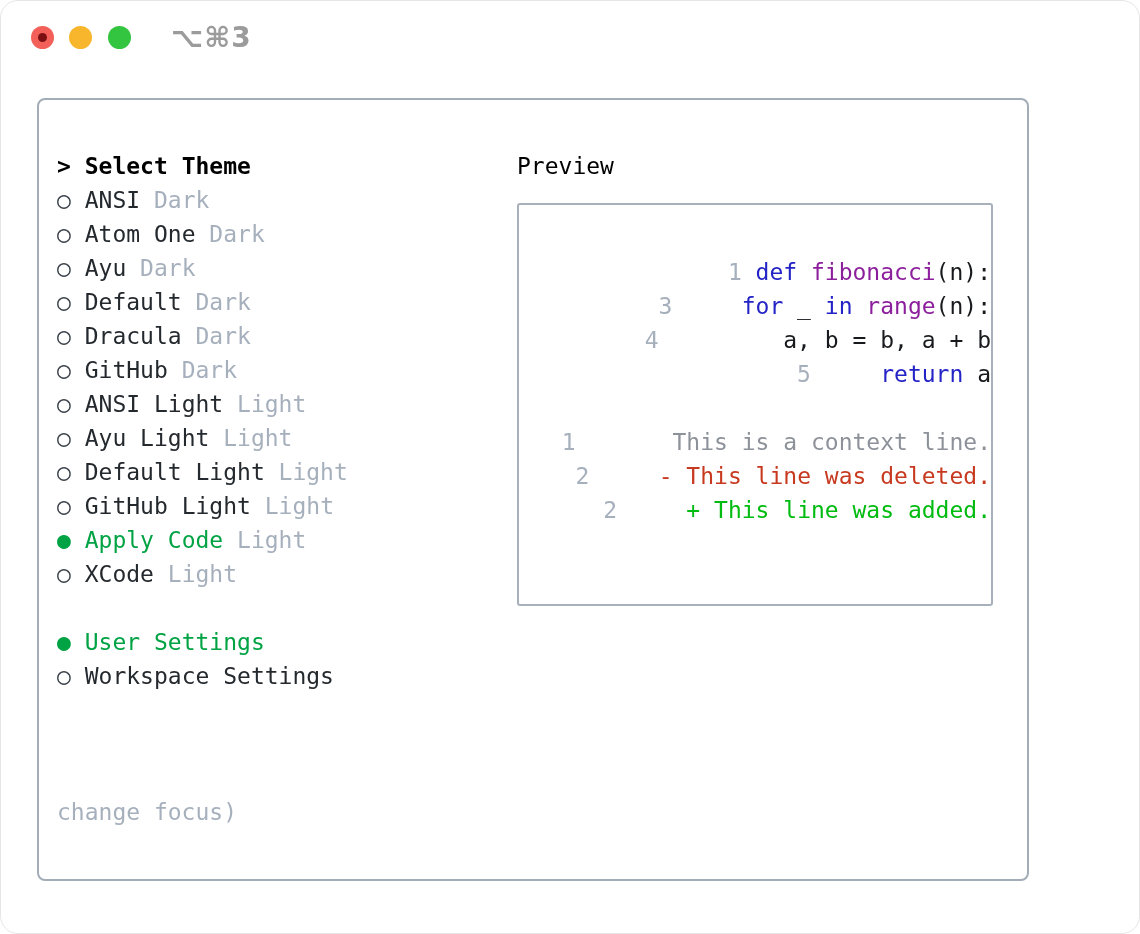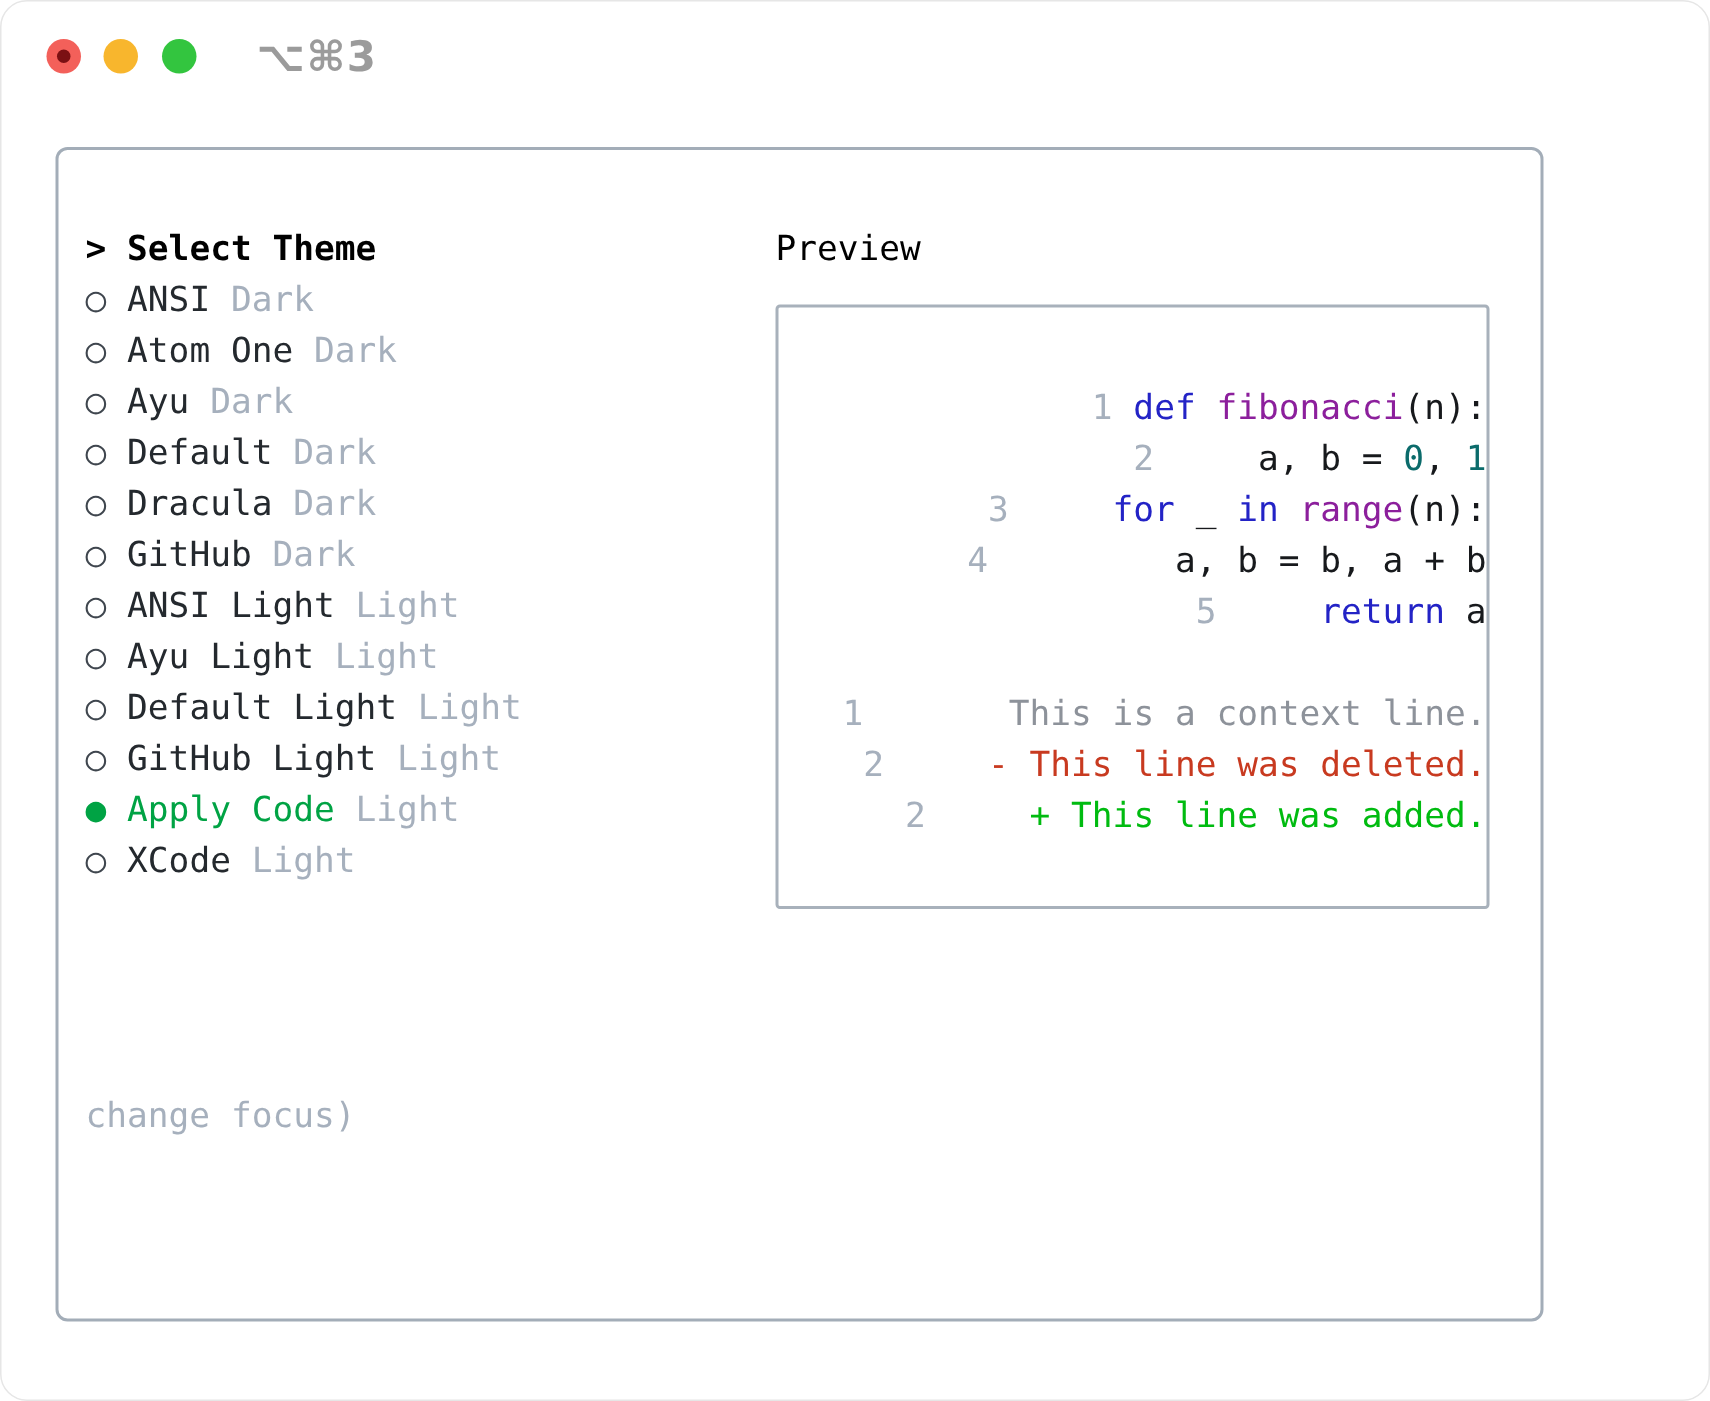--- a/index.html
+++ b/index.html
@@ -111,33 +111,36 @@
           <div class="row"><span class="radio">○</span> <span class="label">Dracula</span><span class="variant"> Dark</span></div>
           <div class="row"><span class="radio">○</span> <span class="label">GitHub</span><span class="variant"> Dark</span></div>
           <div class="row"><span class="radio">○</span> <span class="label">ANSI Light</span><span class="variant"> Light</span></div>
           <div class="row"><span class="radio">○</span> <span class="label">Ayu Light</span><span class="variant"> Light</span></div>
           <div class="row"><span class="radio">○</span> <span class="label">Default Light</span><span class="variant"> Light</span></div>
           <div class="row"><span class="radio">○</span> <span class="label">GitHub Light</span><span class="variant"> Light</span></div>
           <div class="row"><span class="radio sel">●</span> <span class="label sel">Apply Code</span><span class="variant"> Light</span></div>
           <div class="row"><span class="radio">○</span> <span class="label">XCode</span><span class="variant"> Light</span></div>
         </div>
       <div class="row blank"></div>
+      <div id="apply-items">
+          <div class="row"><span class="radio sel">●</span> <span class="label sel">User Settings</span></div>
+          <div class="row"><span class="radio">○</span> <span class="label">Workspace Settings</span></div>
+        </div>
       <div class="row blank"></div>
       <div class="hint">
         <div>change focus)</div>
       </div>
     </div>
 
     <div class="right-col">
       <div class="preview-header">Preview</div>
       <div class="preview-box">
         <div class="pline blank"></div>
         <div id="code-lines">
             <div class="pline"><span class="lnum">1 </span><span class="tok-keyword">def</span><span class="tok-plain"> </span><span class="tok-function">fibonacci</span><span class="tok-plain">(n):</span></div>
-            <div class="pline"><span class="lnum">2 </span><span class="tok-plain">    a, b = </span><span class="tok-literal">0</span><span class="tok-plain">, </span><span class="tok-literal">1</span></div>
             <div class="pline"><span class="lnum">3 </span><span class="tok-plain">    </span><span class="tok-keyword">for</span><span class="tok-plain"> _ </span><span class="tok-keyword">in</span><span class="tok-plain"> </span><span class="tok-function">range</span><span class="tok-plain">(n):</span></div>
             <div class="pline"><span class="lnum">4 </span><span class="tok-plain">        a, b = b, a + b</span></div>
             <div class="pline"><span class="lnum">5 </span><span class="tok-plain">    </span><span class="tok-keyword">return</span><span class="tok-plain"> a</span></div>
           </div>
         <div class="pline blank"></div>
         <div id="diff-lines">
             <div class="pline"><span class="lnum">1</span><span class="diff-context">       This is a context line.</span></div>
             <div class="pline"><span class="lnum">2</span><span class="diff-deleted">     - This line was deleted.</span></div>
             <div class="pline"><span class="lnum">2</span><span class="diff-added">     + This line was added.</span></div>
           </div>

